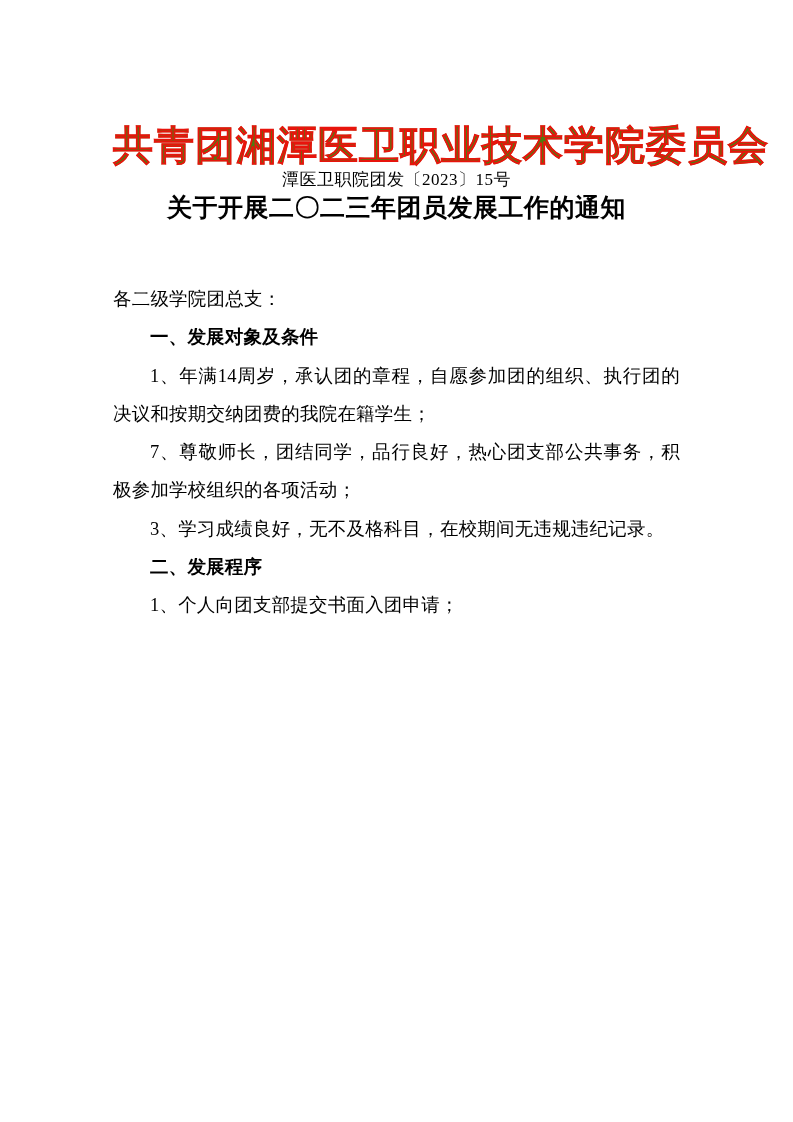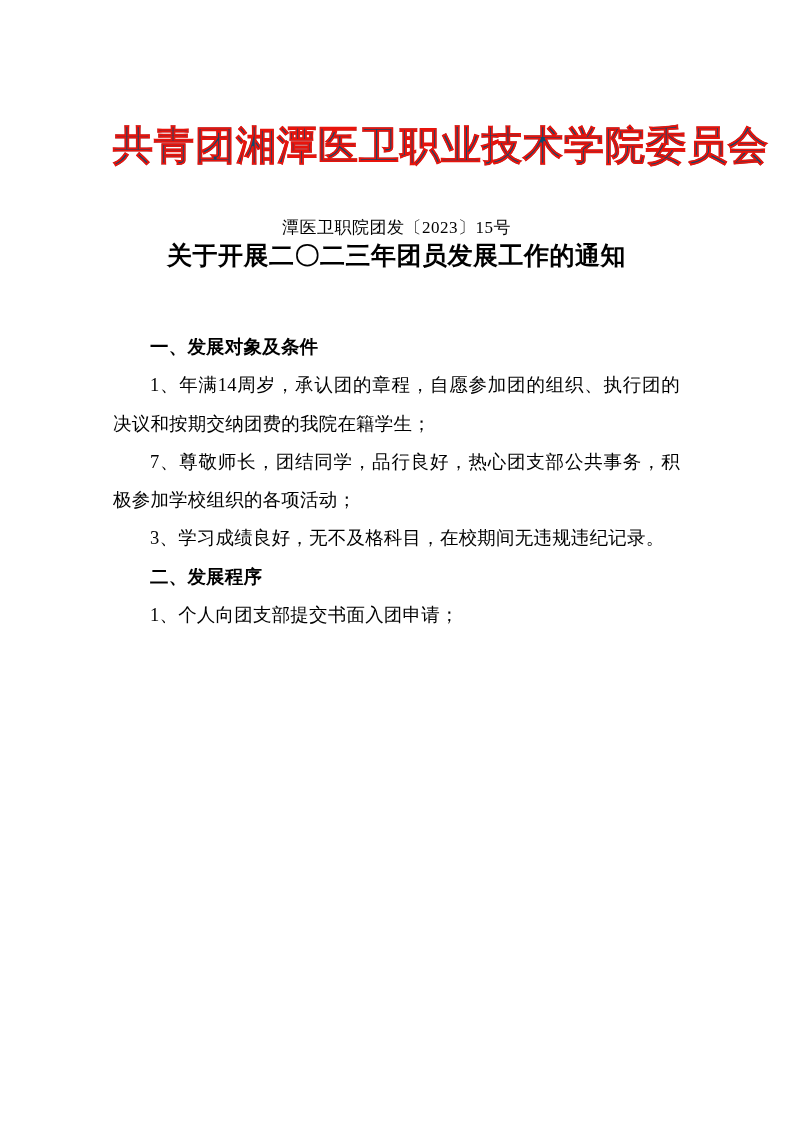--- a/index.html
+++ b/index.html
@@ -25,33 +25,32 @@
     position: absolute;
     left: 113px;
     top: 0;
     width: 567px;
   }
 
   
   .masthead {
     margin-top: 122px;
     text-align: center;
-    color: #0c4a6e;
+    color: #4d7c0f;
     font-family: "DejaVu Sans", "Liberation Sans", sans-serif;
     font-weight: bold;
     font-size: 40px;
     line-height: 1.15;
     letter-spacing: 1px;
     white-space: nowrap;
     -webkit-text-stroke: 0.6px #e8140c;
   }
 
   
   .doc-number {
-    margin-top: 48px;
     text-align: center;
     font-size: 17px;
     letter-spacing: 0.5px;
     font-family: "Liberation Serif", "DejaVu Serif", serif;
   }
 
   
   .doc-title {
     text-align: center;
     font-size: 25px;
@@ -90,20 +89,21 @@
   <div class="content">
 
     <div class="masthead">共青团湘潭医卫职业技术学院委员会</div>
 
     <div class="doc-number">潭医卫职院团发〔2023〕15号</div>
 
     <div class="doc-title">关于开展二〇二三年团员发展工作的通知</div>
 
     <div class="body-block">
 
+      <p class="para">各二级学院团总支：</p>
 
 
       <p class="heading">一、发展对象及条件</p>
 
       <p class="para indent">1、年满14周岁，承认团的章程，自愿参加团的组织、执行团的决议和按期交纳团费的我院在籍学生；</p>
 
       <p class="para indent">7、尊敬师长，团结同学，品行良好，热心团支部公共事务，积极参加学校组织的各项活动；</p>
 
       <p class="para indent">3、学习成绩良好，无不及格科目，在校期间无违规违纪记录。</p>
 

